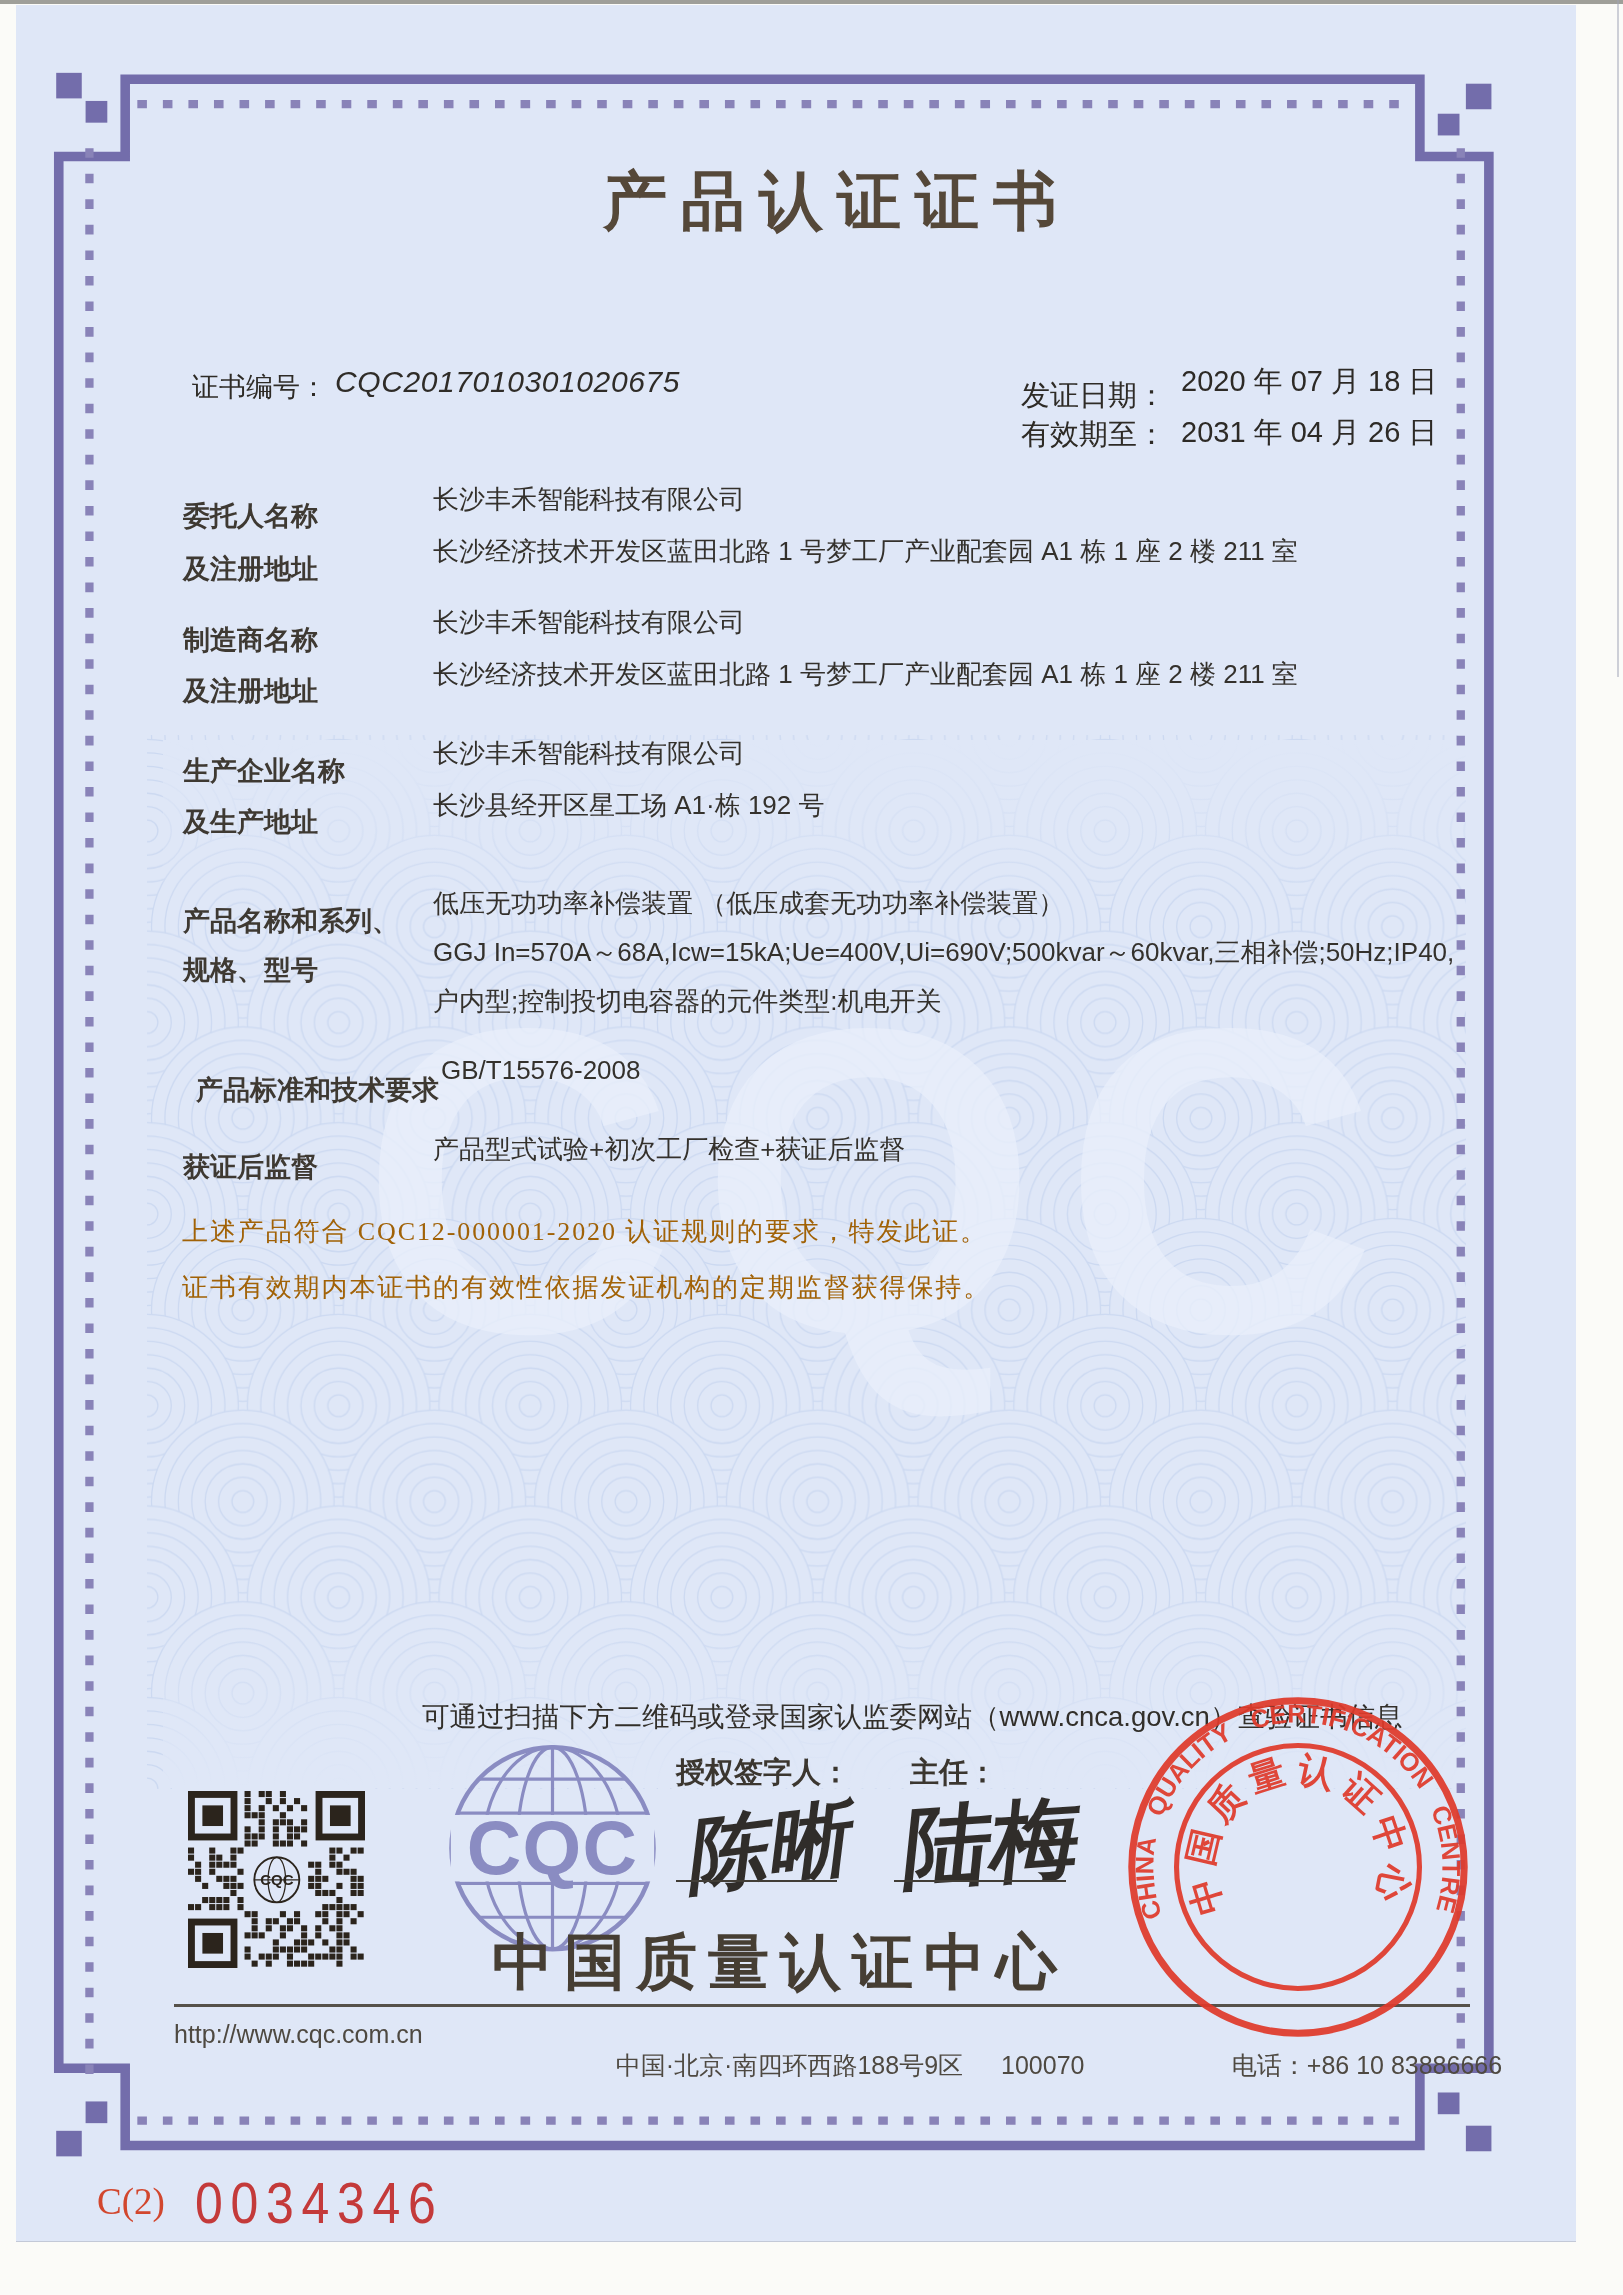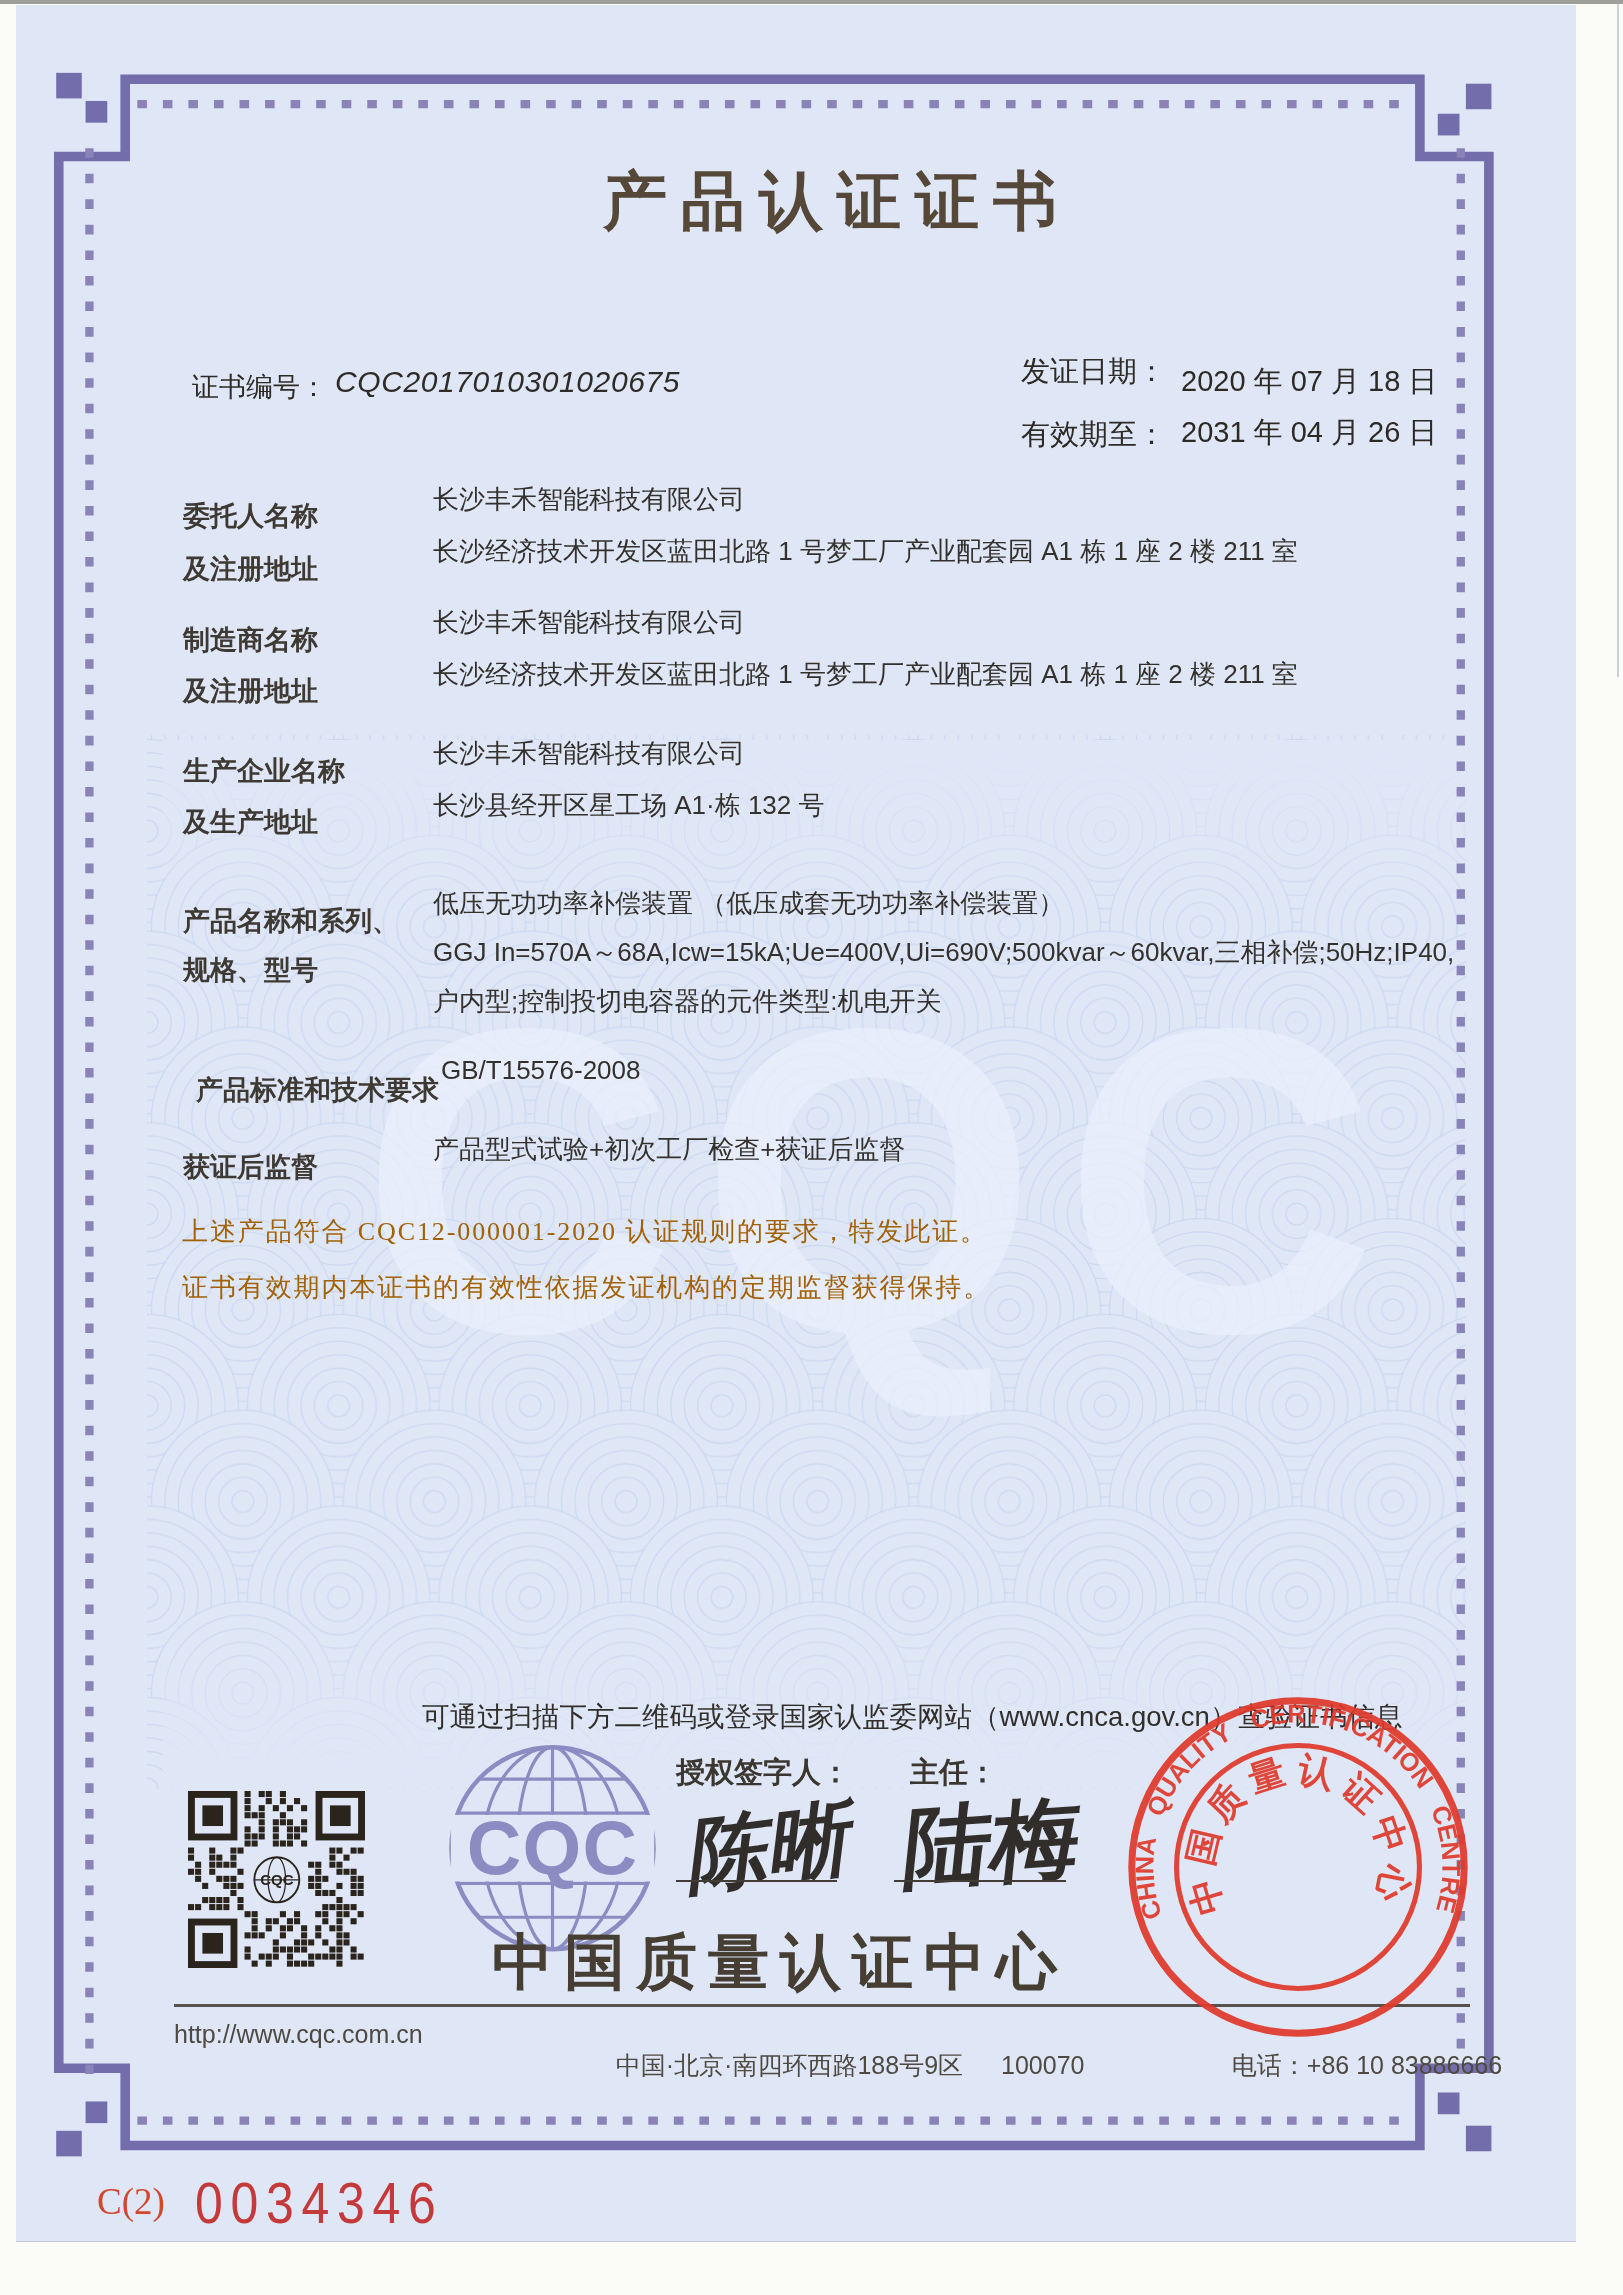--- a/index.html
+++ b/index.html
@@ -109,42 +109,42 @@
       <rect x="2295" y="3328" width="40" height="40"></rect>
         <rect x="2251" y="3276" width="34" height="34"></rect>
     </g>
   </svg>
 
   <div class="abs title" style="left:425px;top:158px;width:824px;text-align:center;">产品认证证书</div>
 
   <div class="abs kai num-label" style="left:192px;top:369px;">证书编号：</div>
   <div class="abs num-val" style="left:335px;top:365px;">CQC2017010301020675</div>
 
-  <div class="abs kai date-label" style="left:1021px;top:352px;">发证日期：</div>
+  <div class="abs kai date-label" style="left:1021px;top:376px;">发证日期：</div>
   <div class="abs date-val" style="left:1181px;top:362px;">2020 年 07 月 18 日</div>
   <div class="abs kai date-label" style="left:1021px;top:415px;text-align:right;">有效期至：</div>
   <div class="abs date-val" style="left:1181px;top:413px;">2031 年 04 月 26 日</div>
 
   <div>
     <div class="abs flabel" style="left:183px;top:480px;">委托人名称</div>
     <div class="abs fvalue" style="left:433px;top:482px;">长沙丰禾智能科技有限公司</div>
     <div class="abs flabel" style="left:183px;top:533px;">及注册地址</div>
     <div class="abs fvalue" style="left:433px;top:534px;">长沙经济技术开发区蓝田北路 1 号梦工厂产业配套园 A1 栋 1 座 2 楼 211 室</div>
   </div>
   <div>
     <div class="abs flabel" style="left:183px;top:604px;">制造商名称</div>
     <div class="abs fvalue" style="left:433px;top:605px;">长沙丰禾智能科技有限公司</div>
     <div class="abs flabel" style="left:183px;top:655px;">及注册地址</div>
     <div class="abs fvalue" style="left:433px;top:657px;">长沙经济技术开发区蓝田北路 1 号梦工厂产业配套园 A1 栋 1 座 2 楼 211 室</div>
   </div>
   <div>
     <div class="abs flabel" style="left:183px;top:735px;">生产企业名称</div>
     <div class="abs fvalue" style="left:433px;top:736px;">长沙丰禾智能科技有限公司</div>
     <div class="abs flabel" style="left:183px;top:786px;">及生产地址</div>
-    <div class="abs fvalue" style="left:433px;top:788px;">长沙县经开区星工场 A1·栋 132 号</div>
+    <div class="abs fvalue" style="left:433px;top:788px;">长沙县经开区星工场 A1·栋 192 号</div>
   </div>
   <div>
     <div class="abs flabel" style="left:183px;top:885px;">产品名称和系列、</div>
     <div class="abs fvalue" style="left:433px;top:886px;">低压无功功率补偿装置 （低压成套无功功率补偿装置）</div>
     <div class="abs flabel" style="left:183px;top:934px;">规格、型号</div>
     <div class="abs fvalue" style="left:433px;top:935px;">GGJ In=570A～68A,Icw=15kA;Ue=400V,Ui=690V;500kvar～60kvar,三相补偿;50Hz;IP40,</div>
     <div class="abs fvalue" style="left:433px;top:984px;">户内型;控制投切电容器的元件类型:机电开关</div>
   </div>
   <div>
     <div class="abs flabel" style="left:196px;top:1054px;text-align:right;">产品标准和技术要求</div>

